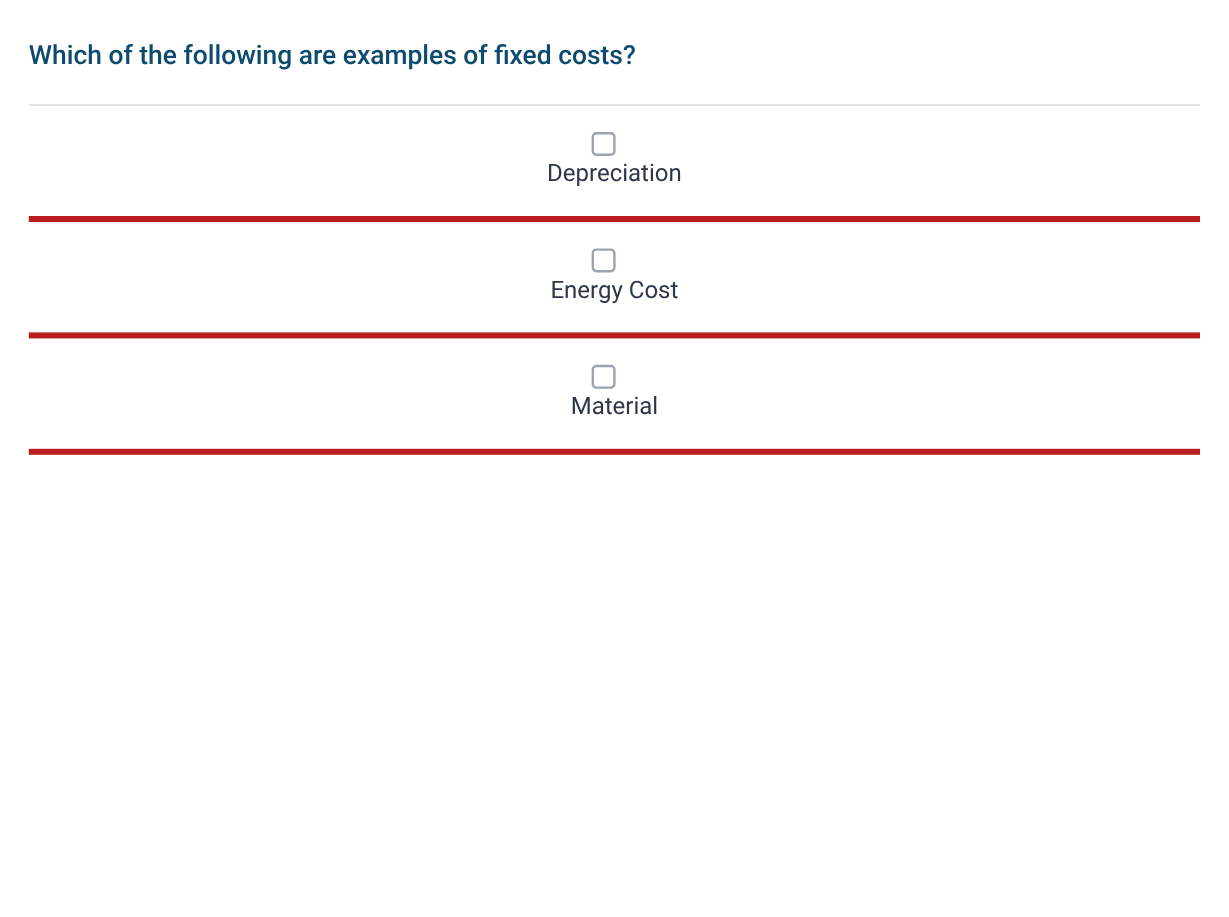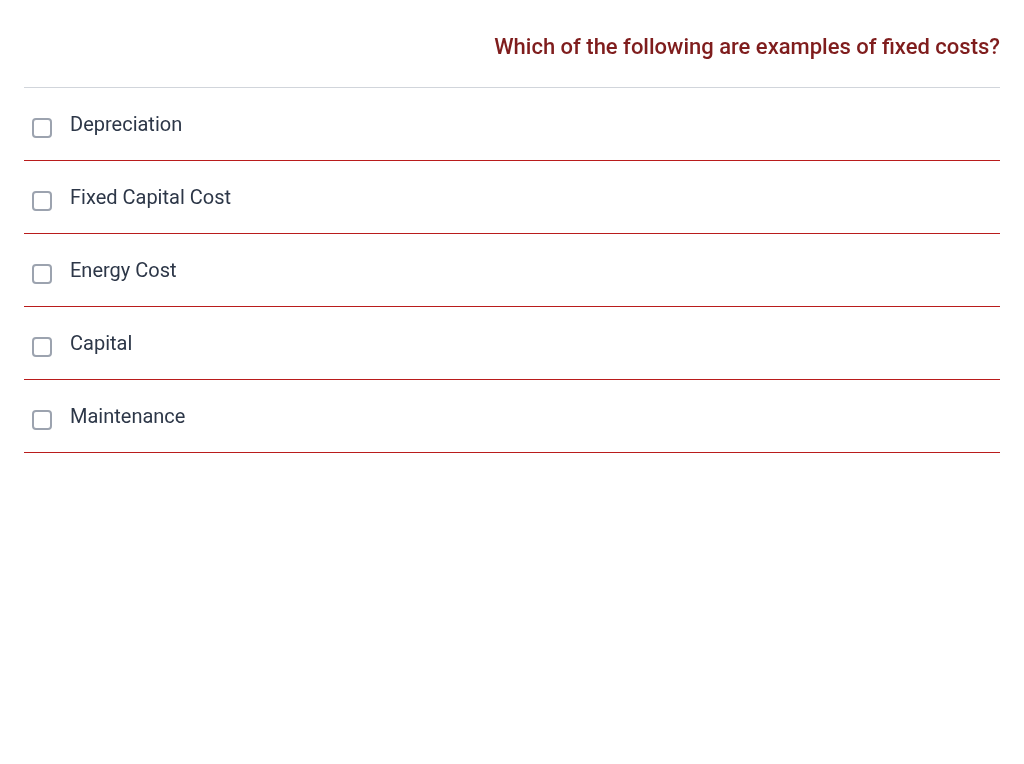--- a/index.html
+++ b/index.html
@@ -12,37 +12,37 @@
       background: #ffffff;
       font-family: -apple-system, BlinkMacSystemFont, 'Segoe UI', Roboto, sans-serif;
       color: #2d3748;
       padding: 32px 24px;
       max-width: 1024px;
     }
 
     .question-title {
       font-size: 22px;
       font-weight: 500;
-      color: #7f1d1d;
+      color: #0c4a6e;
       margin-bottom: 24px;
       line-height: 1.4;
-      text-align: right;
     }
 
     .options-list {
       list-style: none;
       border-top: 1px solid #d1d5db;
     }
 
     .option-item {
       display: flex;
-      align-items: flex-end;
+      align-items: center;
       padding: 22px 8px;
-      border-bottom: 1px solid #b91c1c;
+      border-bottom: 5px solid #b91c1c;
       cursor: pointer;
+      flex-direction: column;
     }
 
     .checkbox-wrapper {
       display: flex;
       align-items: center;
       justify-content: center;
       margin-right: 18px;
       flex-shrink: 0;
     }
 
@@ -78,35 +78,23 @@
 
 <ul class="options-list">
 <li class="option-item">
       <label class="checkbox-wrapper">
         <input type="checkbox" class="option-checkbox" id="checkbox-depreciation" style="">
       </label>
       <label class="option-label" for="checkbox-depreciation">Depreciation</label>
     </li>
     <li class="option-item">
       <label class="checkbox-wrapper">
-        <input type="checkbox" class="option-checkbox" id="checkbox-fixed-capital-cost" style="">
-      </label>
-      <label class="option-label" for="checkbox-fixed-capital-cost">Fixed Capital Cost</label>
-    </li>
-    <li class="option-item">
-      <label class="checkbox-wrapper">
         <input type="checkbox" class="option-checkbox" id="checkbox-labor-cost" style="">
       </label>
       <label class="option-label" for="checkbox-labor-cost">Energy Cost</label>
     </li>
     <li class="option-item">
       <label class="checkbox-wrapper">
         <input type="checkbox" class="option-checkbox" id="checkbox-overhead" style="">
       </label>
-      <label class="option-label" for="checkbox-overhead">Capital</label>
-    </li>
-    <li class="option-item">
-      <label class="checkbox-wrapper">
-        <input type="checkbox" class="option-checkbox" id="checkbox-maintenance" style="">
-      </label>
-      <label class="option-label" for="checkbox-maintenance">Maintenance</label>
+      <label class="option-label" for="checkbox-overhead">Material</label>
     </li>
   </ul>
 
 </body></html>

